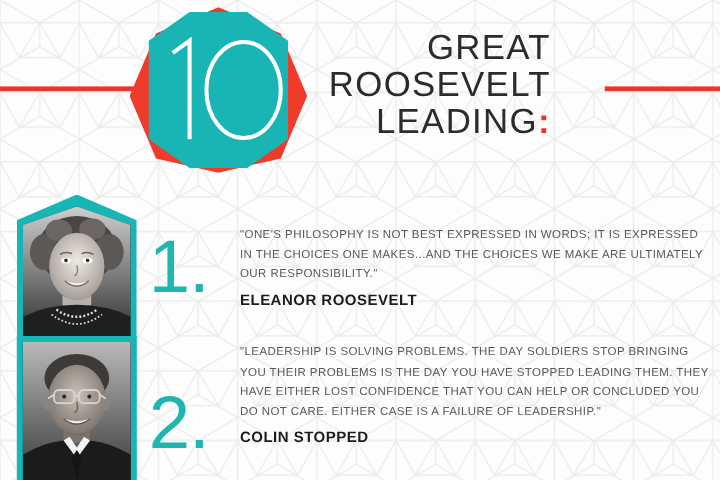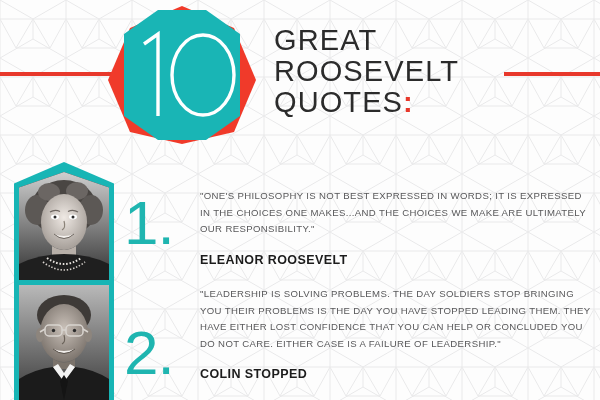--- a/index.html
+++ b/index.html
@@ -25,21 +25,21 @@
   .rule {
     position: absolute;
     height: 4px;
     background: #e8382b;
     z-index: 2;
   }
   #rule-left  { left: 0;   top: 72px; width: 132px; }
   #rule-right { right: 0;  top: 72px; width: 96px; }
 
   
-  #header { position: absolute; left: 0; top: 0; width: 600px; height: 150px; z-index: 3; }
+  #header { position: absolute; left: 0; top: 0; width: 600px; height: 150px; z-index: 3; text-align: right; }
 
   #logo-badge {
     position: absolute;
     left: 108px;
     top: 4px;
     width: 148px;
     height: 142px;
   }
   #logo-badge svg { display: block; }
 
@@ -124,21 +124,21 @@
 
   .quote-text {
     font-family: "Liberation Sans", sans-serif;
     font-size: 9.6px;
     line-height: 16.5px;
     letter-spacing: 0.35px;
     color: #58585a;
     font-weight: 400;
   }
   .quote-author {
-    margin-top: 14px;
+    margin-top: 4px;
     font-family: "Liberation Sans", sans-serif;
     font-size: 12.5px;
     line-height: 17px;
     letter-spacing: 0.4px;
     font-weight: 700;
     color: #1c1c1c;
   }
 </style>
 </head>
 <body>
@@ -177,21 +177,21 @@
       <g fill="none" stroke="#ffffff" stroke-width="3.4">
         <path d="M36 40 L50 30 L50 112"></path>
         <ellipse cx="95" cy="71" rx="31" ry="40"></ellipse>
       </g>
     </svg>
   </div>
 
   <div id="title-block">
     <div class="title-line">GREAT</div>
     <div class="title-line">ROOSEVELT</div>
-    <div class="title-line"><span>QUOTES</span><span class="title-colon">:</span></div>
+    <div class="title-line"><span>LEADING</span><span class="title-colon">:</span></div>
   </div>
 </div>
 
 <div id="portrait-column">
 
   <div class="portrait-frame" id="portrait-frame-1">
     <div class="portrait-inner">
       <svg viewBox="0 0 90 110" preserveAspectRatio="xMidYMax slice">
         <defs>
           <linearGradient id="pg1" x1="0" y1="0" x2="0" y2="1">

